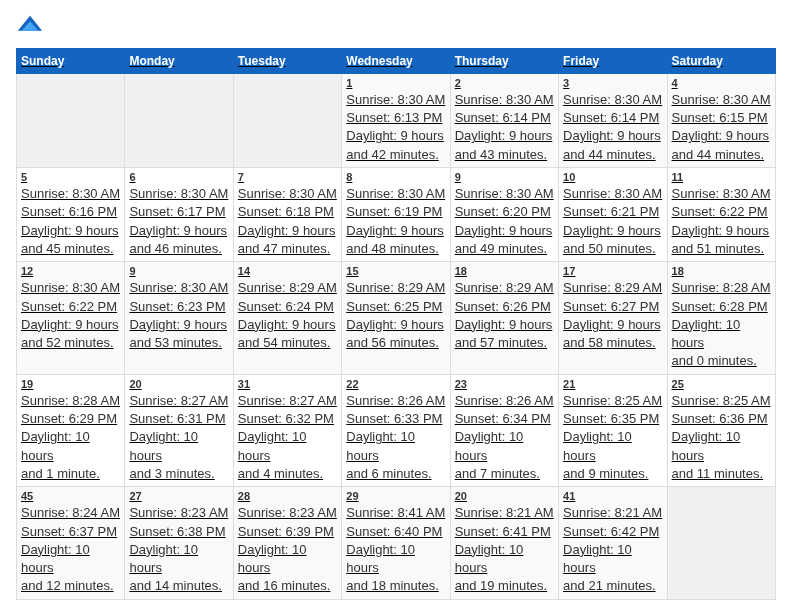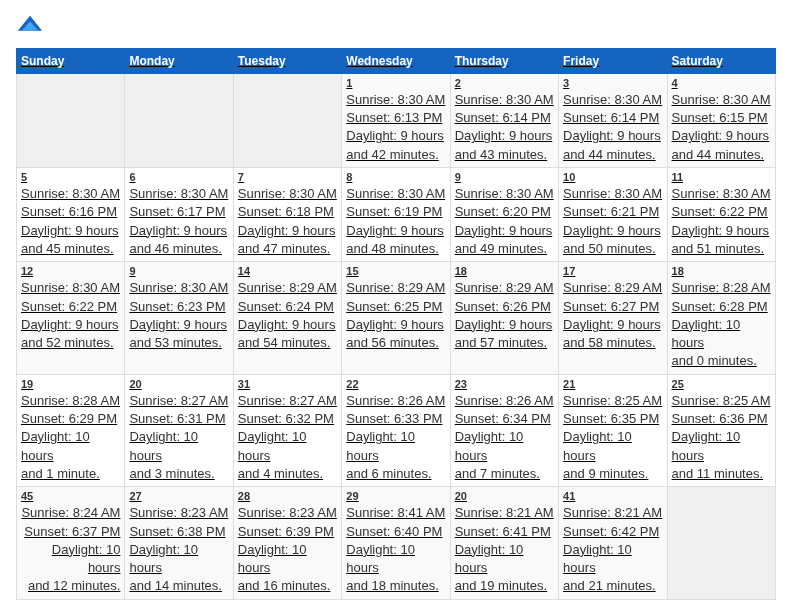--- a/index.html
+++ b/index.html
@@ -315,21 +315,21 @@
             <span class="day-number">25</span>
             <div class="day-info" style="white-space: pre-line;">Sunrise: 8:25 AM
 Sunset: 6:36 PM
 Daylight: 10 hours
 and 11 minutes.</div>
           </td>
         </tr>
         <tr>
           <td>
             <span class="day-number">45</span>
-            <div class="day-info" style="white-space: pre-line; text-align: right;">Sunrise: 8:24 AM
+            <div class="day-info" style="white-space: pre-line;">Sunrise: 8:24 AM
 Sunset: 6:37 PM
 Daylight: 10 hours
 and 12 minutes.</div>
           </td>
           <td>
             <span class="day-number">27</span>
             <div class="day-info" style="white-space: pre-line;">Sunrise: 8:23 AM
 Sunset: 6:38 PM
 Daylight: 10 hours
 and 14 minutes.</div>

